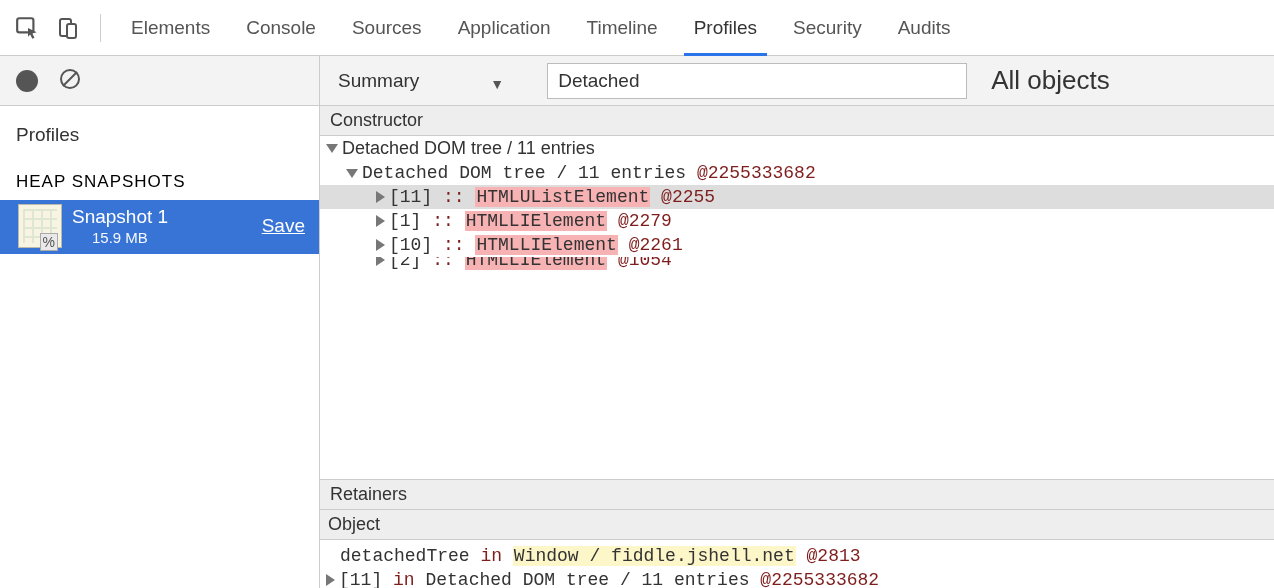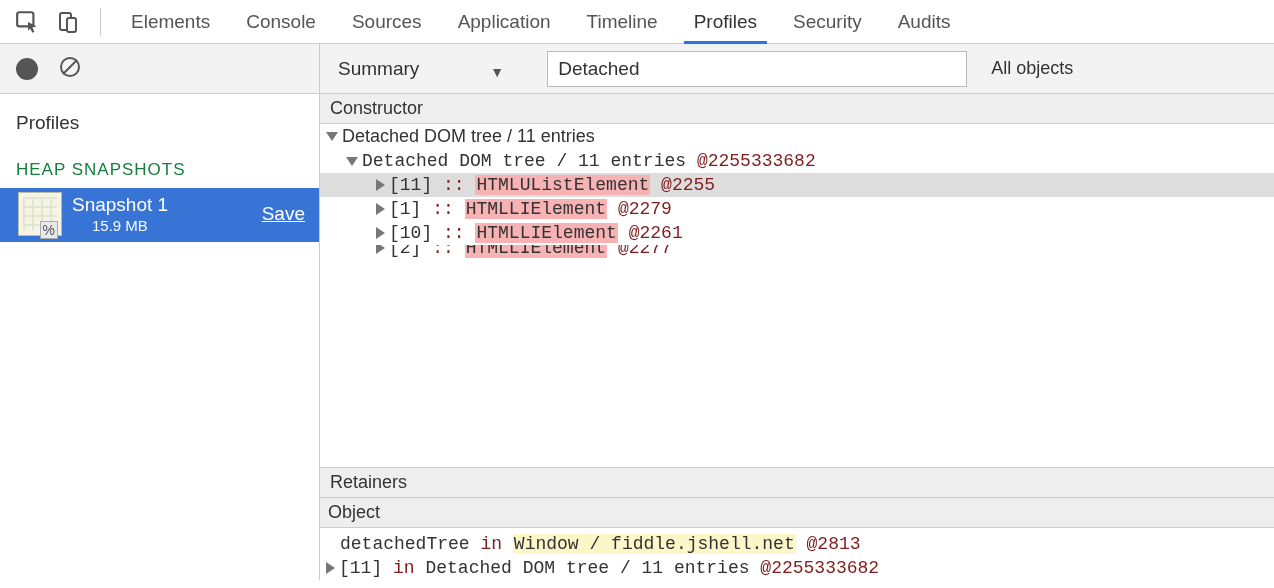--- a/index.html
+++ b/index.html
@@ -8,21 +8,21 @@
     font-size: 15px;
     color: #333;
     background: #fff;
     width: 1274px;
     height: 588px;
     overflow: hidden;
   }
   .toolbar {
     display: flex;
     align-items: center;
-    height: 44px;
+    height: 56px;
     border-bottom: 1px solid #ccc;
     background: #fff;
   }
   .toolbar .icon-btn {
     display: flex; align-items: center; justify-content: center;
     width: 40px; height: 40px;
     color: #555;
   }
   .toolbar .divider {
     width: 1px; height: 28px; background: #ccc; margin: 0 12px;
@@ -89,21 +89,21 @@
     width: 420px;
     border: 1px solid #bbb;
     background: #fff;
     padding: 0 10px;
     font-size: 19px;
     color: #333;
     margin-left: 27px;
   }
   .all-objects {
     display: flex; align-items: center;
-    font-size: 18px;
+    font-size: 26px;
     padding-left: 12px;
   }
   .main {
     display: flex;
     height: calc(100% - 52px - 50px);
   }
   .sidebar {
     width: 320px;
     border-right: 1px solid #ccc;
     background: #fff;
@@ -112,21 +112,21 @@
   }
   .sidebar-title {
     padding: 18px 16px 10px 16px;
     font-size: 19px;
     color: #333;
   }
   .sidebar-category {
     padding: 16px 16px 8px 16px;
     font-size: 17px;
     letter-spacing: 1px;
-    color: #15803d;
+    color: #000000;
   }
   .snapshot-item {
     display: flex;
     align-items: center;
     background: #3874d6;
     color: #fff;
     padding: 4px 14px 6px 18px;
     gap: 10px;
   }
   .snapshot-icon {
@@ -357,21 +357,21 @@
 
       <div class="cutoff-row">
         <div class="inner row mono" style="padding-left:56px;">
           <span class="disclosure closed"></span>
           <span>[2]</span>
           <span>&nbsp;</span>
           <span class="gray">::</span>
           <span>&nbsp;</span>
           <span class="hl-red">HTMLLIElement</span>
           <span>&nbsp;</span>
-          <span class="gray">@2277</span>
+          <span class="gray">@1054</span>
         </div>
       </div>
     </div>
 
     <div class="retainers-header">Retainers</div>
     <div class="object-header">Object</div>
 
     <div class="retainers-body">
       <div class="row mono" style="padding-left:20px;">
         <span>detachedTree</span>

